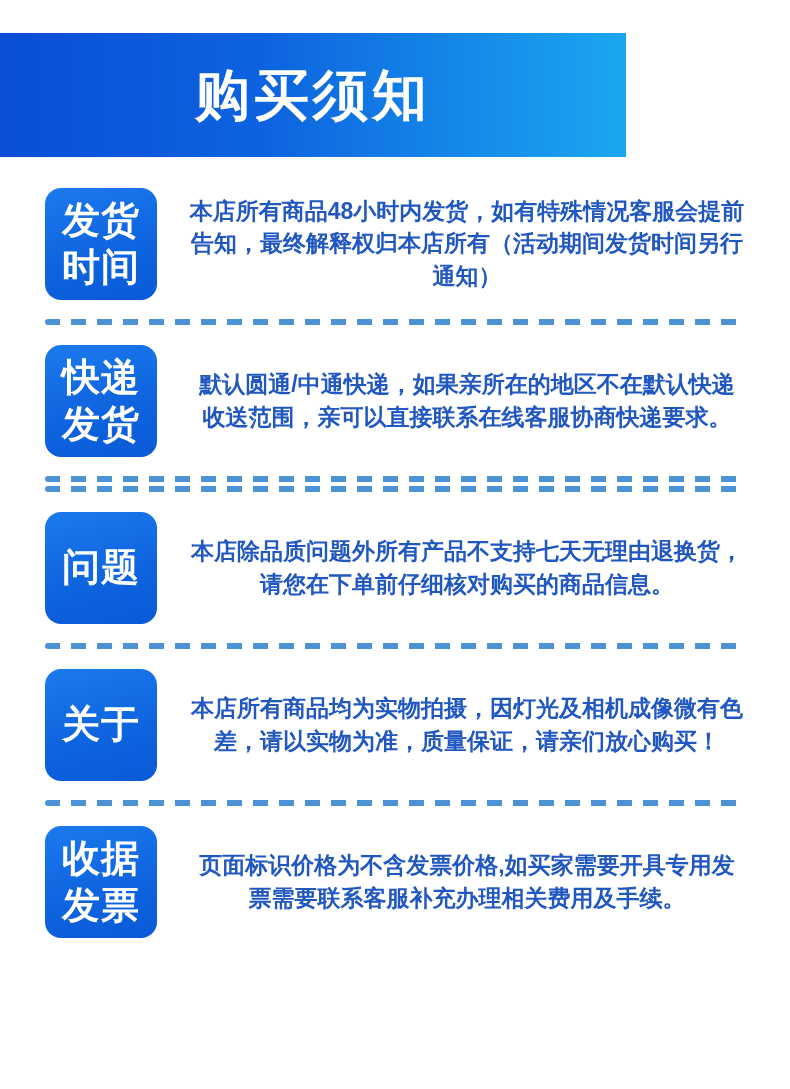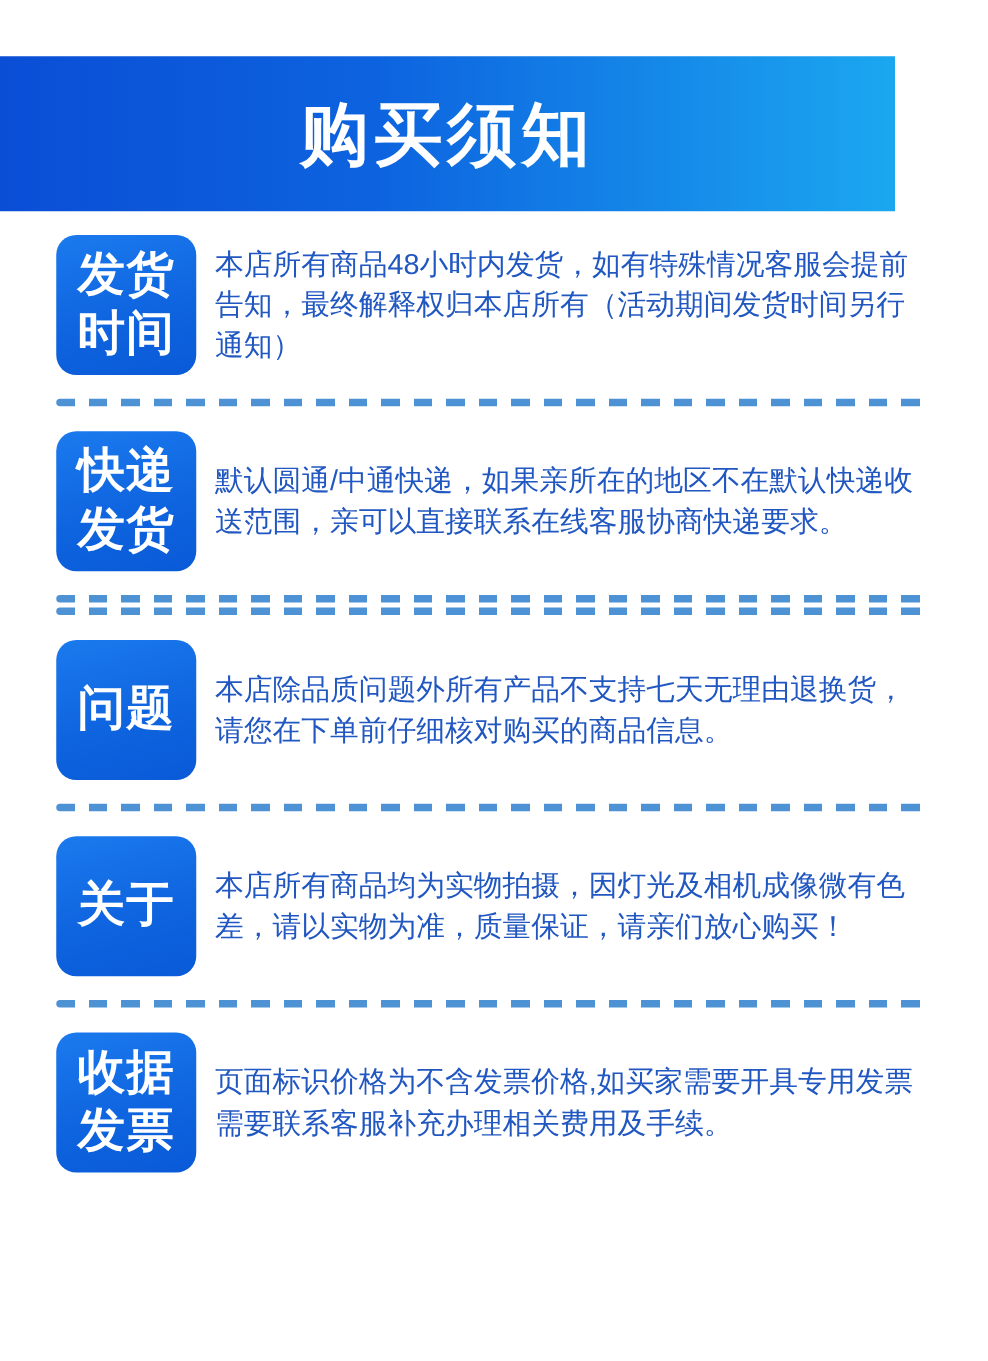--- a/index.html
+++ b/index.html
@@ -6,54 +6,54 @@
   body {
     width:790px; height:1089px;
     background:#ffffff;
     font-family:"Liberation Sans", sans-serif;
     overflow:hidden;
   }
   .page { width:790px; height:1089px; position:relative; background:#ffffff; }
 
   
   .header-band {
-    position:absolute; left:0; top:33px; width:716px; height:124px;
+    position:absolute; left:0; top:33px; width:626px; height:124px;
     background:linear-gradient(90deg, #0A4ED6 0%, #0D63DF 42%, #1BA7F0 100%);
-    display:flex; flex-direction:row; align-items:center; justify-content:center;margin-top:12px;
+    display:flex; flex-direction:row; align-items:center; justify-content:center;
   }
   .header-title {
     color:#ffffff; font-size:55px; font-weight:bold;
     letter-spacing:4px; line-height:1.02;
   }
   .header-subtitle {
     color:#ffffff; font-size:30px; font-weight:400;
     letter-spacing:1px; margin-top:3px;
   }
 
   
   .sections {
     position:absolute; left:45px; top:157px; width:700px;
   }
   .section {
-    display:flex; align-items:center; gap:15px;
+    display:flex; align-items:center; gap:32px;
     padding:15px 0; min-height:113px;
   }
   .section:first-child { padding-top:30px; }
   .badge {
     flex:0 0 112px; width:112px; height:112px;
     border-radius:16px;
     background:linear-gradient(165deg, #1B7AEE 0%, #0E63DE 60%, #0A5AD8 100%);
     display:flex; flex-direction:column; align-items:center; justify-content:center;
     color:#ffffff; font-weight:bold; font-size:38px; line-height:1.22;
     letter-spacing:1px;
   }
   .badge span { display:block; }
   .section-text {
-    flex:1; color:#2157C1; font-size:23px; font-weight:normal;
-    line-height:1.42; text-align:left;
+    flex:1; color:#2157C1; font-size:23px; font-weight:bold;
+    line-height:1.42; text-align:center;
   }
   .divider {
     height:6px; margin:4px 0;
     background:repeating-linear-gradient(90deg,
       #4E92D6 0px, #4E92D6 15px,
       rgba(0,0,0,0) 15px, rgba(0,0,0,0) 26px);
     border-radius:3px;
   }
 </style>
 </head>

